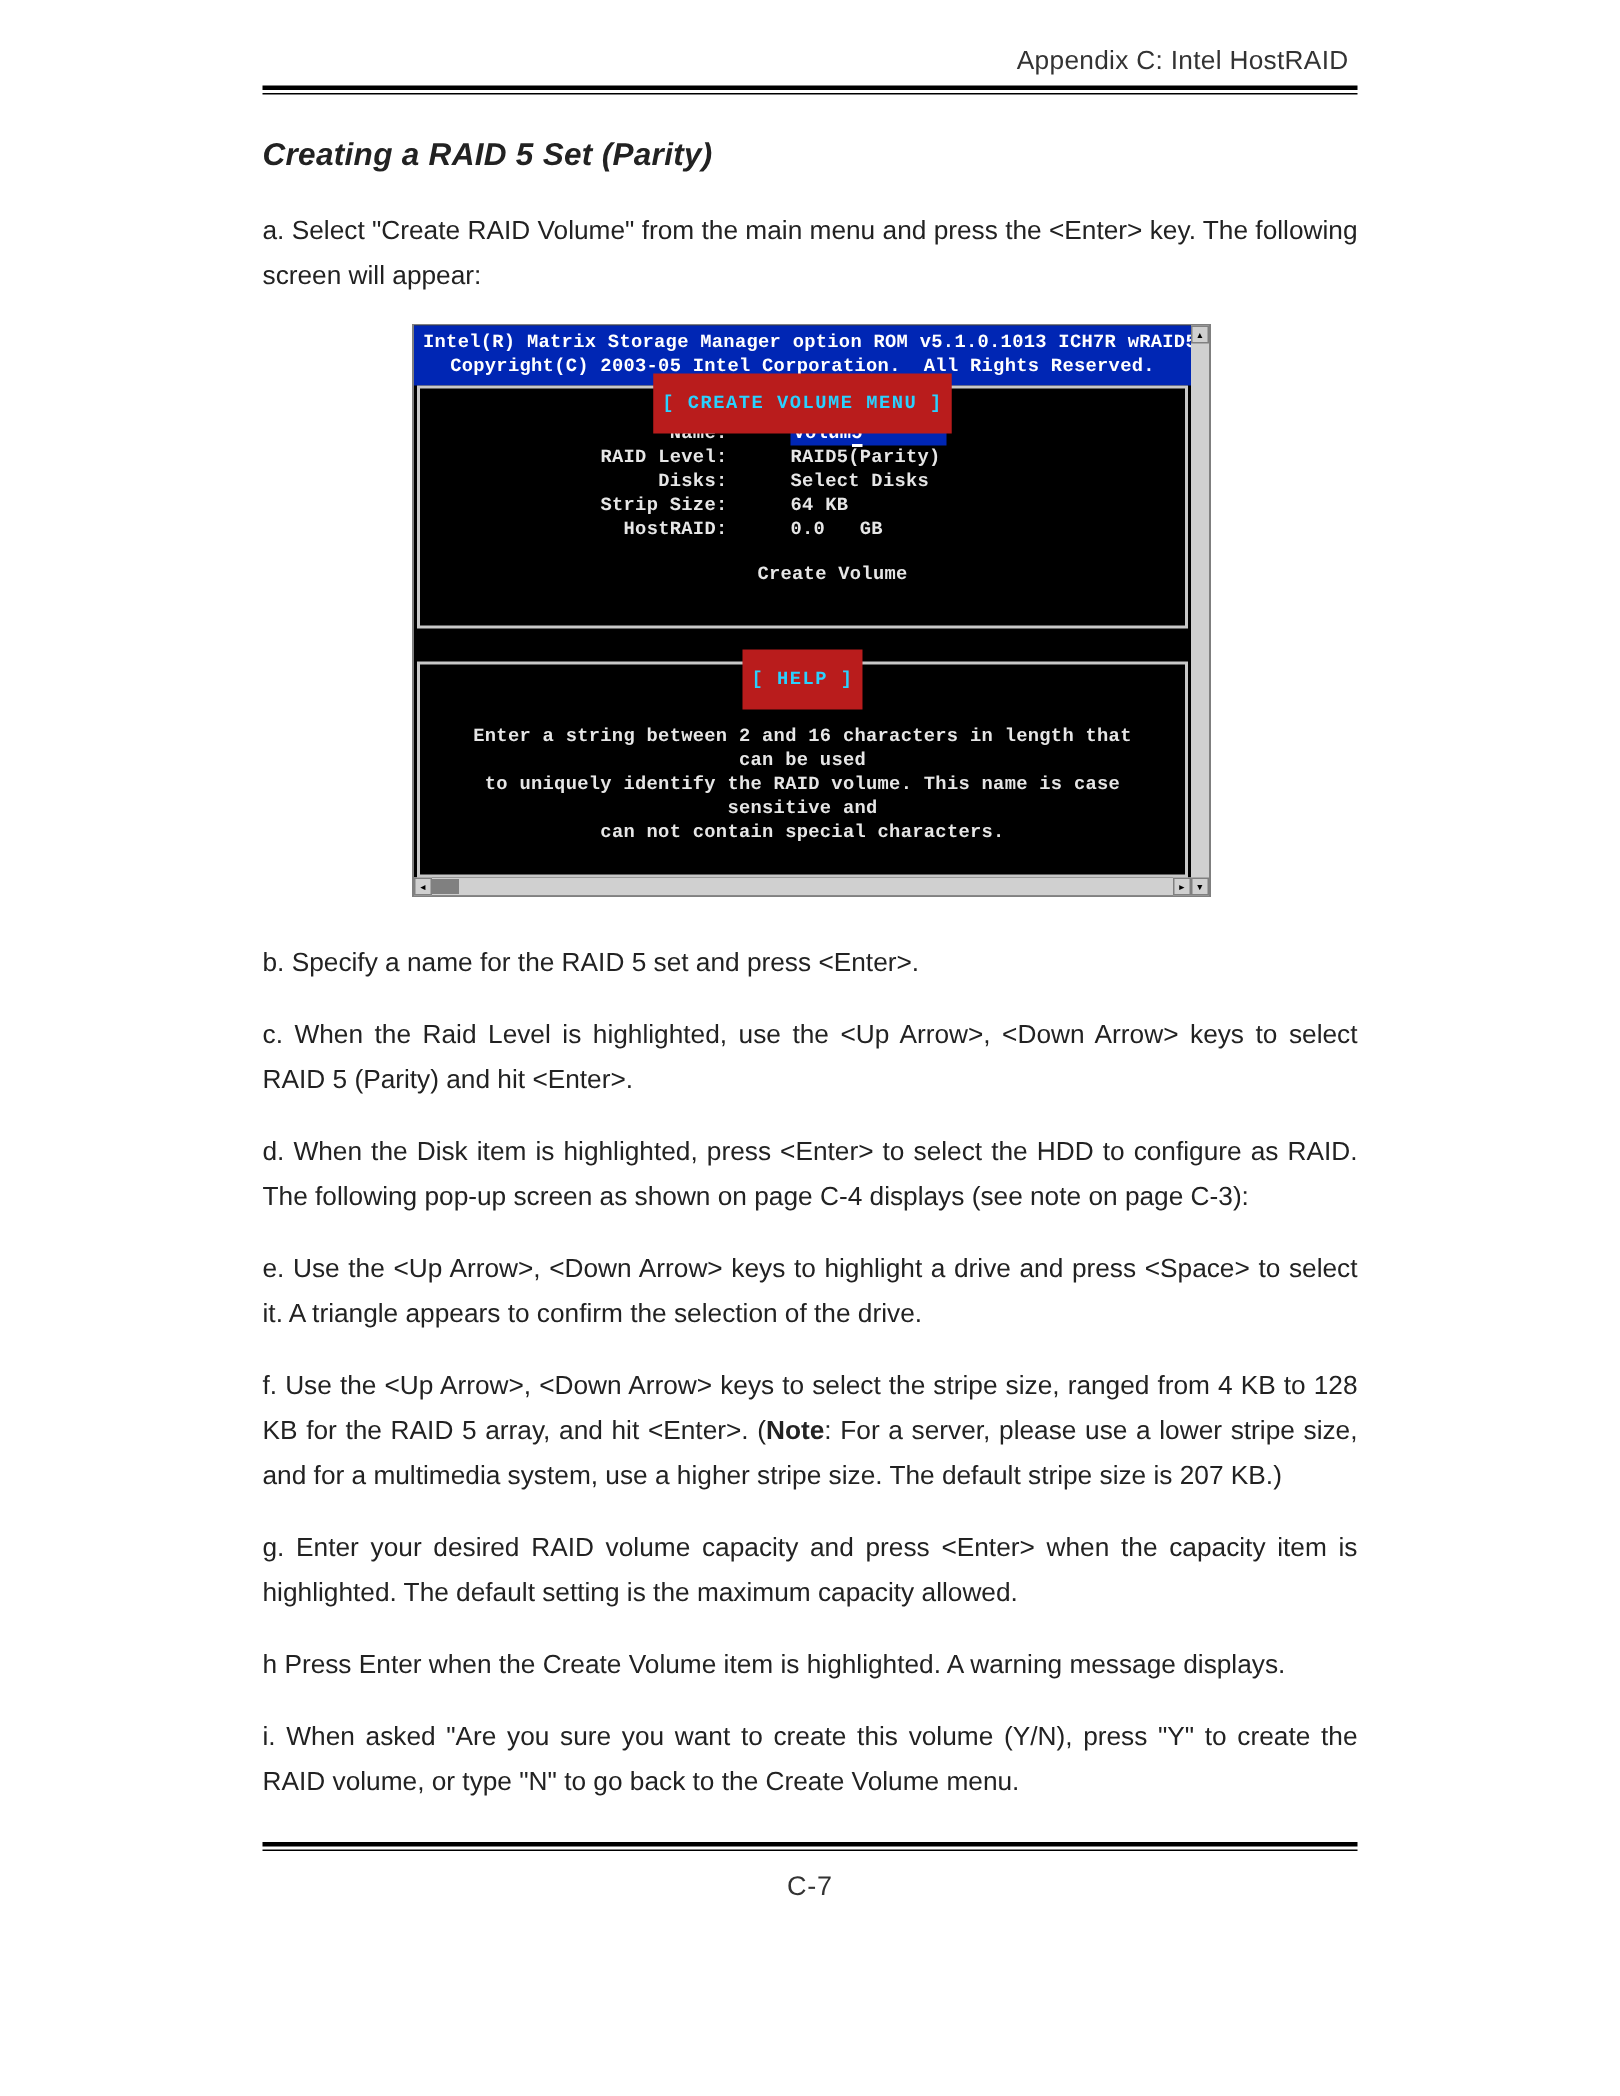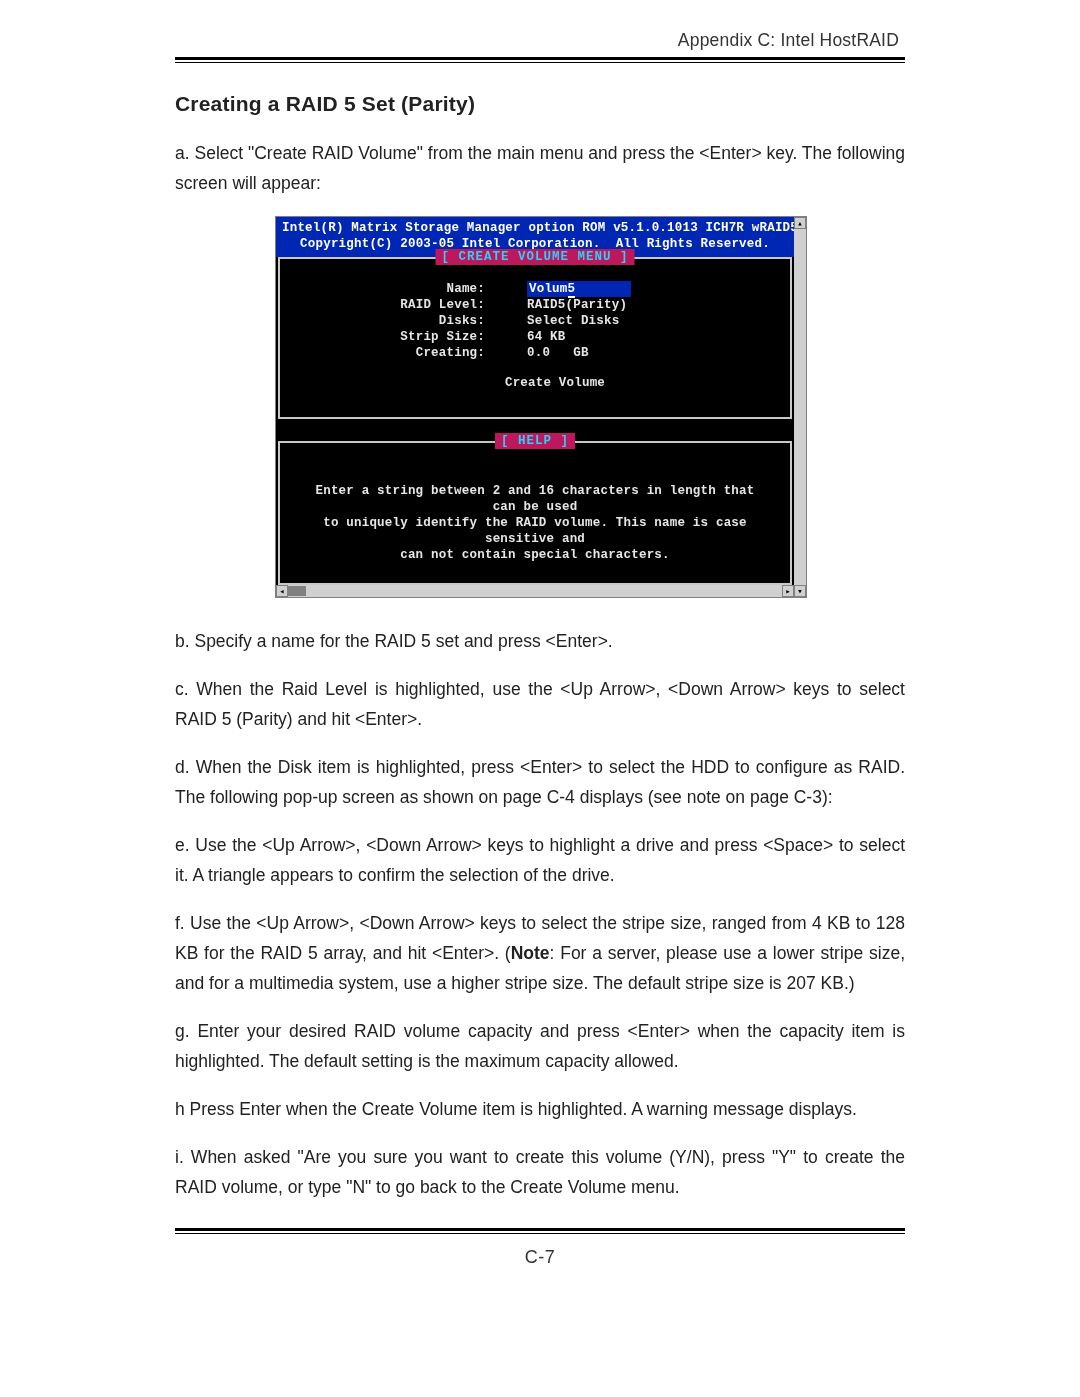--- a/index.html
+++ b/index.html
@@ -42,20 +42,21 @@
   }
   .double-rule::before, .double-rule-bottom::before { top: 0; height: 2.5px; }
   .double-rule::after,  .double-rule-bottom::after  { top: 4.5px; height: 1.5px; }
   .double-rule-bottom { margin: 26px 0 14px 0; }
 
   h2.section {
     font-size: 21px;
     font-weight: bold;
     margin: 18px 0 22px 0;
     letter-spacing: 0.2px;
+    font-style: italic;
   }
   p.body, p.intro {
     font-size: 17.5px;
     line-height: 30px;
     margin: 0 0 18px 0;
     text-align: justify;
     color: #222;
   }
 
   
@@ -128,23 +129,23 @@
     border: 2px double #c8c8c8;
     margin: 0 2px;
     position: relative;
     padding: 8px 10px 10px 10px;
   }
   .box .caption {
     position: absolute;
     top: -10px;
     left: 50%;
     transform: translateX(-50%);
-    background: #be185d;
+    background: #b91c1c;
     color: #2ad1ff;
-    padding: 0 6px;
+    padding: 12px 6px;
     font-weight: bold;
     letter-spacing: 1px;
   }
   .menu {
     padding-top: 14px;
   }
   .menu-row {
     display: flex;
     white-space: pre;
   }
@@ -235,21 +236,21 @@
             </div>
             <div class="menu-row">
               <span class="lab">Disks:</span>
               <span class="val">Select Disks</span>
             </div>
             <div class="menu-row">
               <span class="lab">Strip Size:</span>
               <span class="val">64 KB</span>
             </div>
             <div class="menu-row">
-              <span class="lab">Creating:</span>
+              <span class="lab">HostRAID:</span>
               <span class="val">0.0   GB</span>
             </div>
           </div>
 
           <div class="create-volume">Create Volume</div>
         </div>
 
         <div class="box" style="margin-top:22px;">
           <div class="caption">[ HELP ]</div>
           <div class="help-text">

